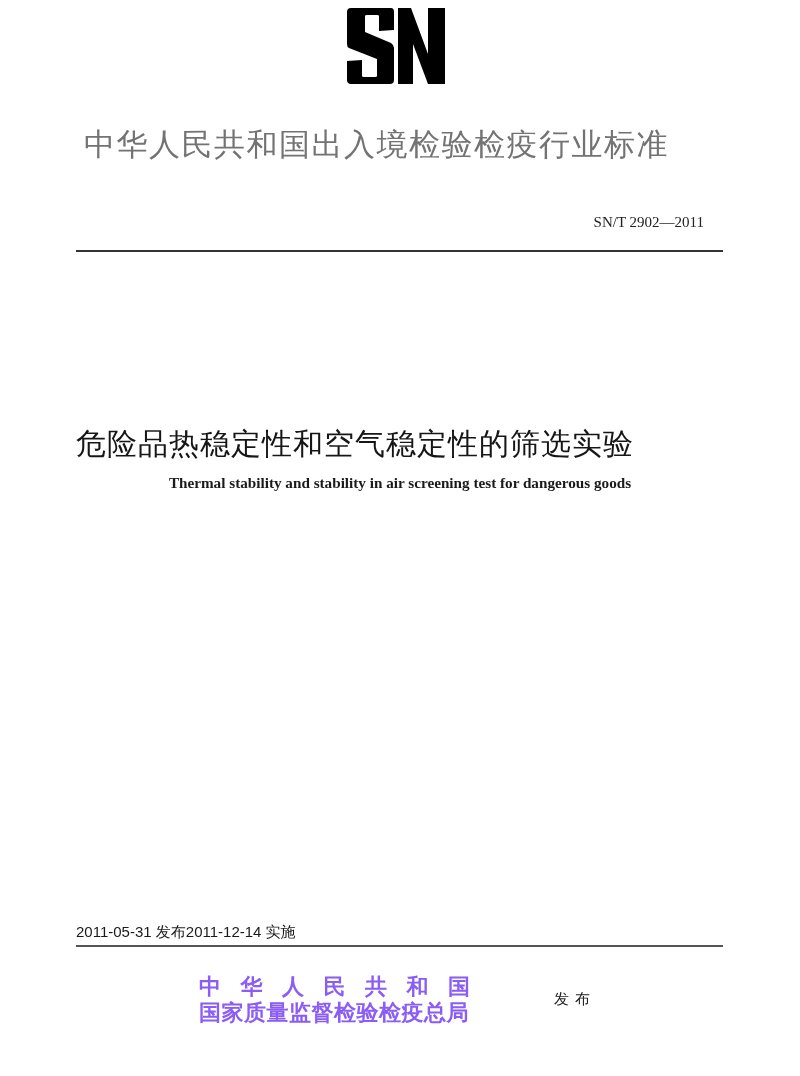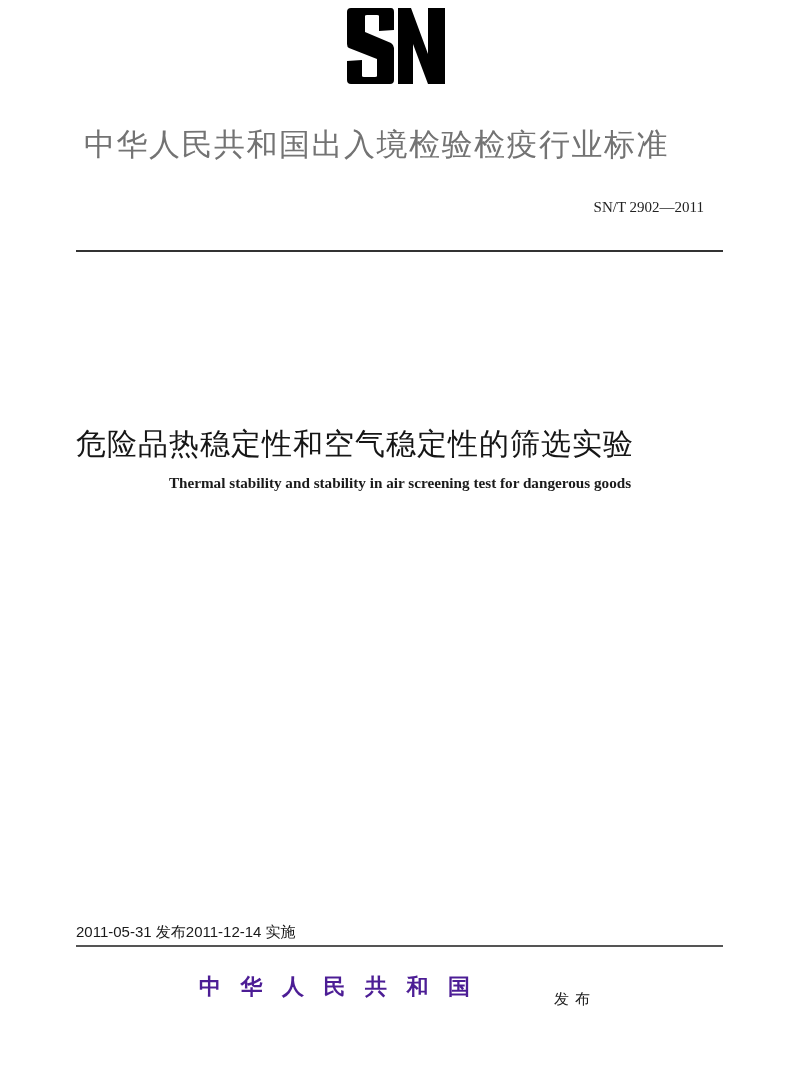--- a/index.html
+++ b/index.html
@@ -24,21 +24,21 @@
       font-family: "DejaVu Sans", sans-serif;
       font-size: 31px;
       letter-spacing: 1.5px;
       white-space: nowrap;
       color: #737373;
       margin-left: 8px;
     }
 
     .std-number {
       position: absolute;
-      right: 96px; top: 199px;
+      right: 96px; top: 214px;
       font-family: "Liberation Serif", serif;
       font-size: 15px;
       color: #222;
       white-space: nowrap;
     }
 
     .rule-top {
       position: absolute;
       left: 76px; top: 250px;
       width: 647px; height: 2px;
@@ -84,21 +84,21 @@
       left: 76px; top: 945px;
       width: 647px; height: 2px;
       background: #555;
     }
 
     .publisher {
       position: absolute;
       left: 199px; top: 973px;
       font-family: "DejaVu Serif", serif;
       font-weight: bold;
-      color: #4c1d95;
+      color: #8b5cf6;
     }
     .publisher .line1 {
       font-size: 22px;
       letter-spacing: 19.5px;
       white-space: nowrap;
       line-height: 26px;
     }
     .publisher .line2 {
       font-size: 22px;
       letter-spacing: 0.5px;
@@ -135,14 +135,15 @@
 <div class="title-en">Thermal stability and stability in air screening test for dangerous goods</div>
 
 <div class="date-row">
   <span>2011-05-31 发布</span>
   <span>2011-12-14 实施</span>
 </div>
 <div class="rule-bottom"></div>
 
 <div class="publisher">
   <div class="line1">中华人民共和国</div>
+  <div class="line2">国家质量监督检验检疫总局</div>
 </div>
 <div class="publish-verb">发布</div>
 
 </body></html>

